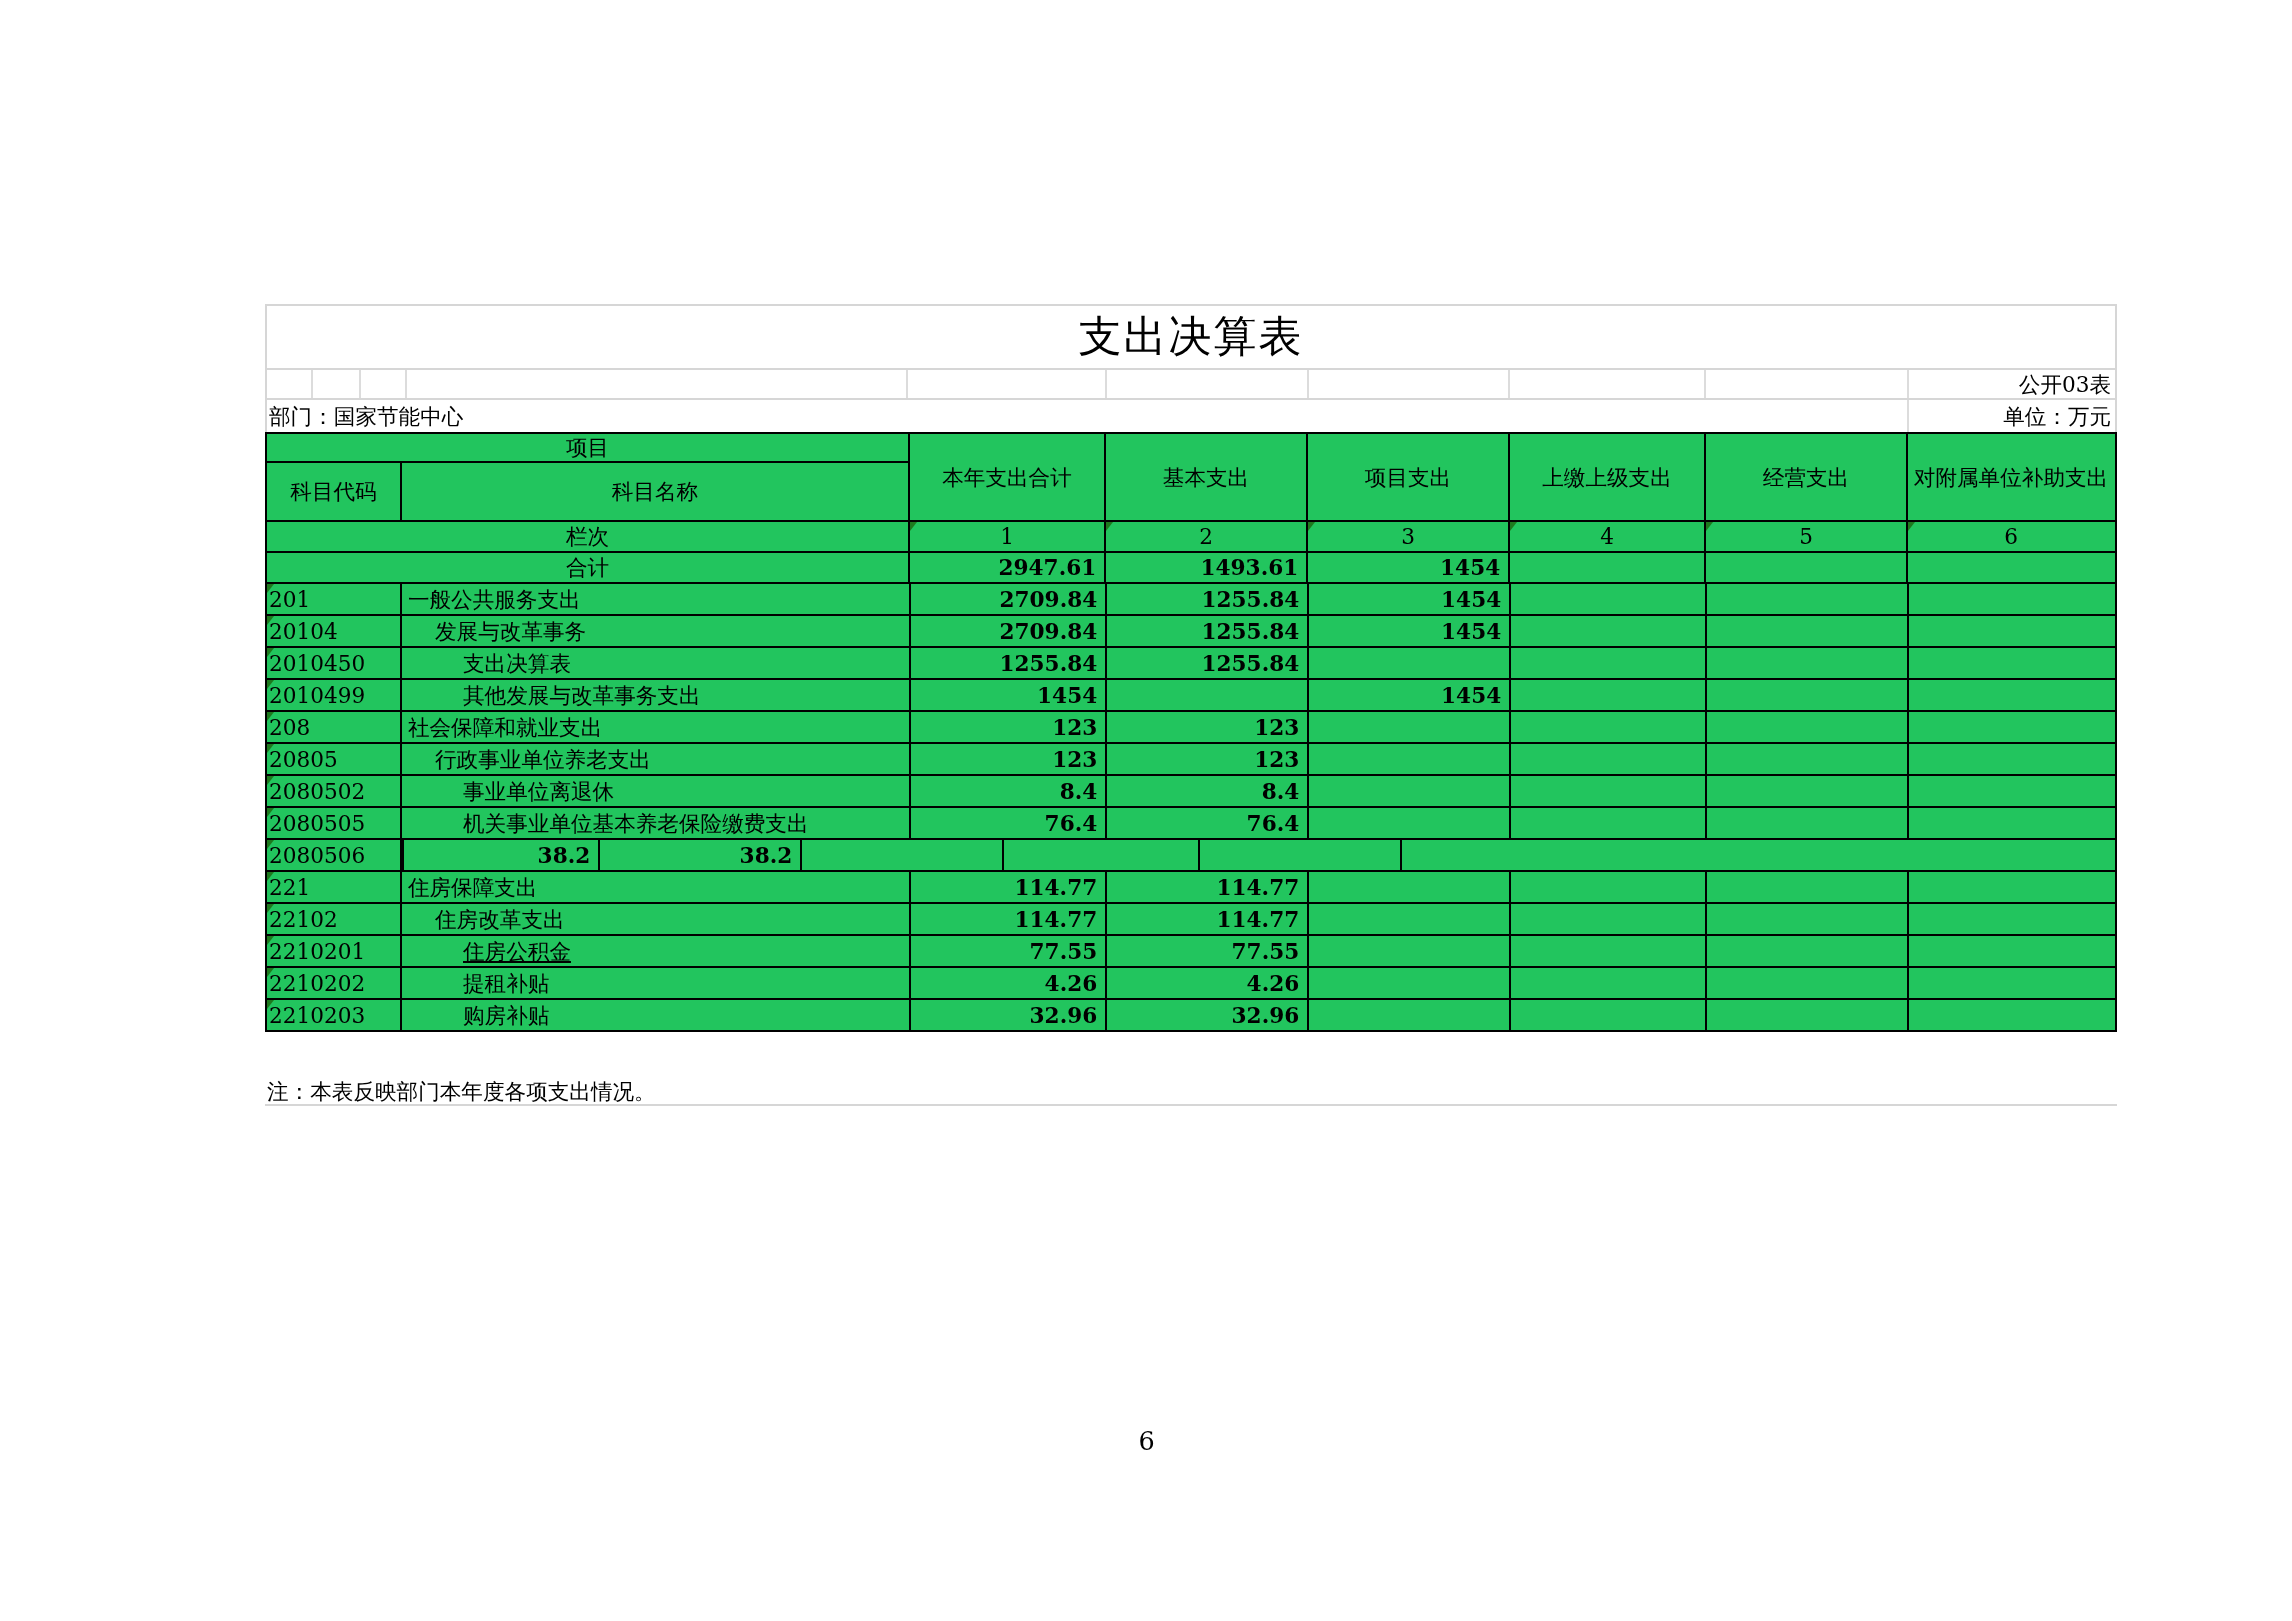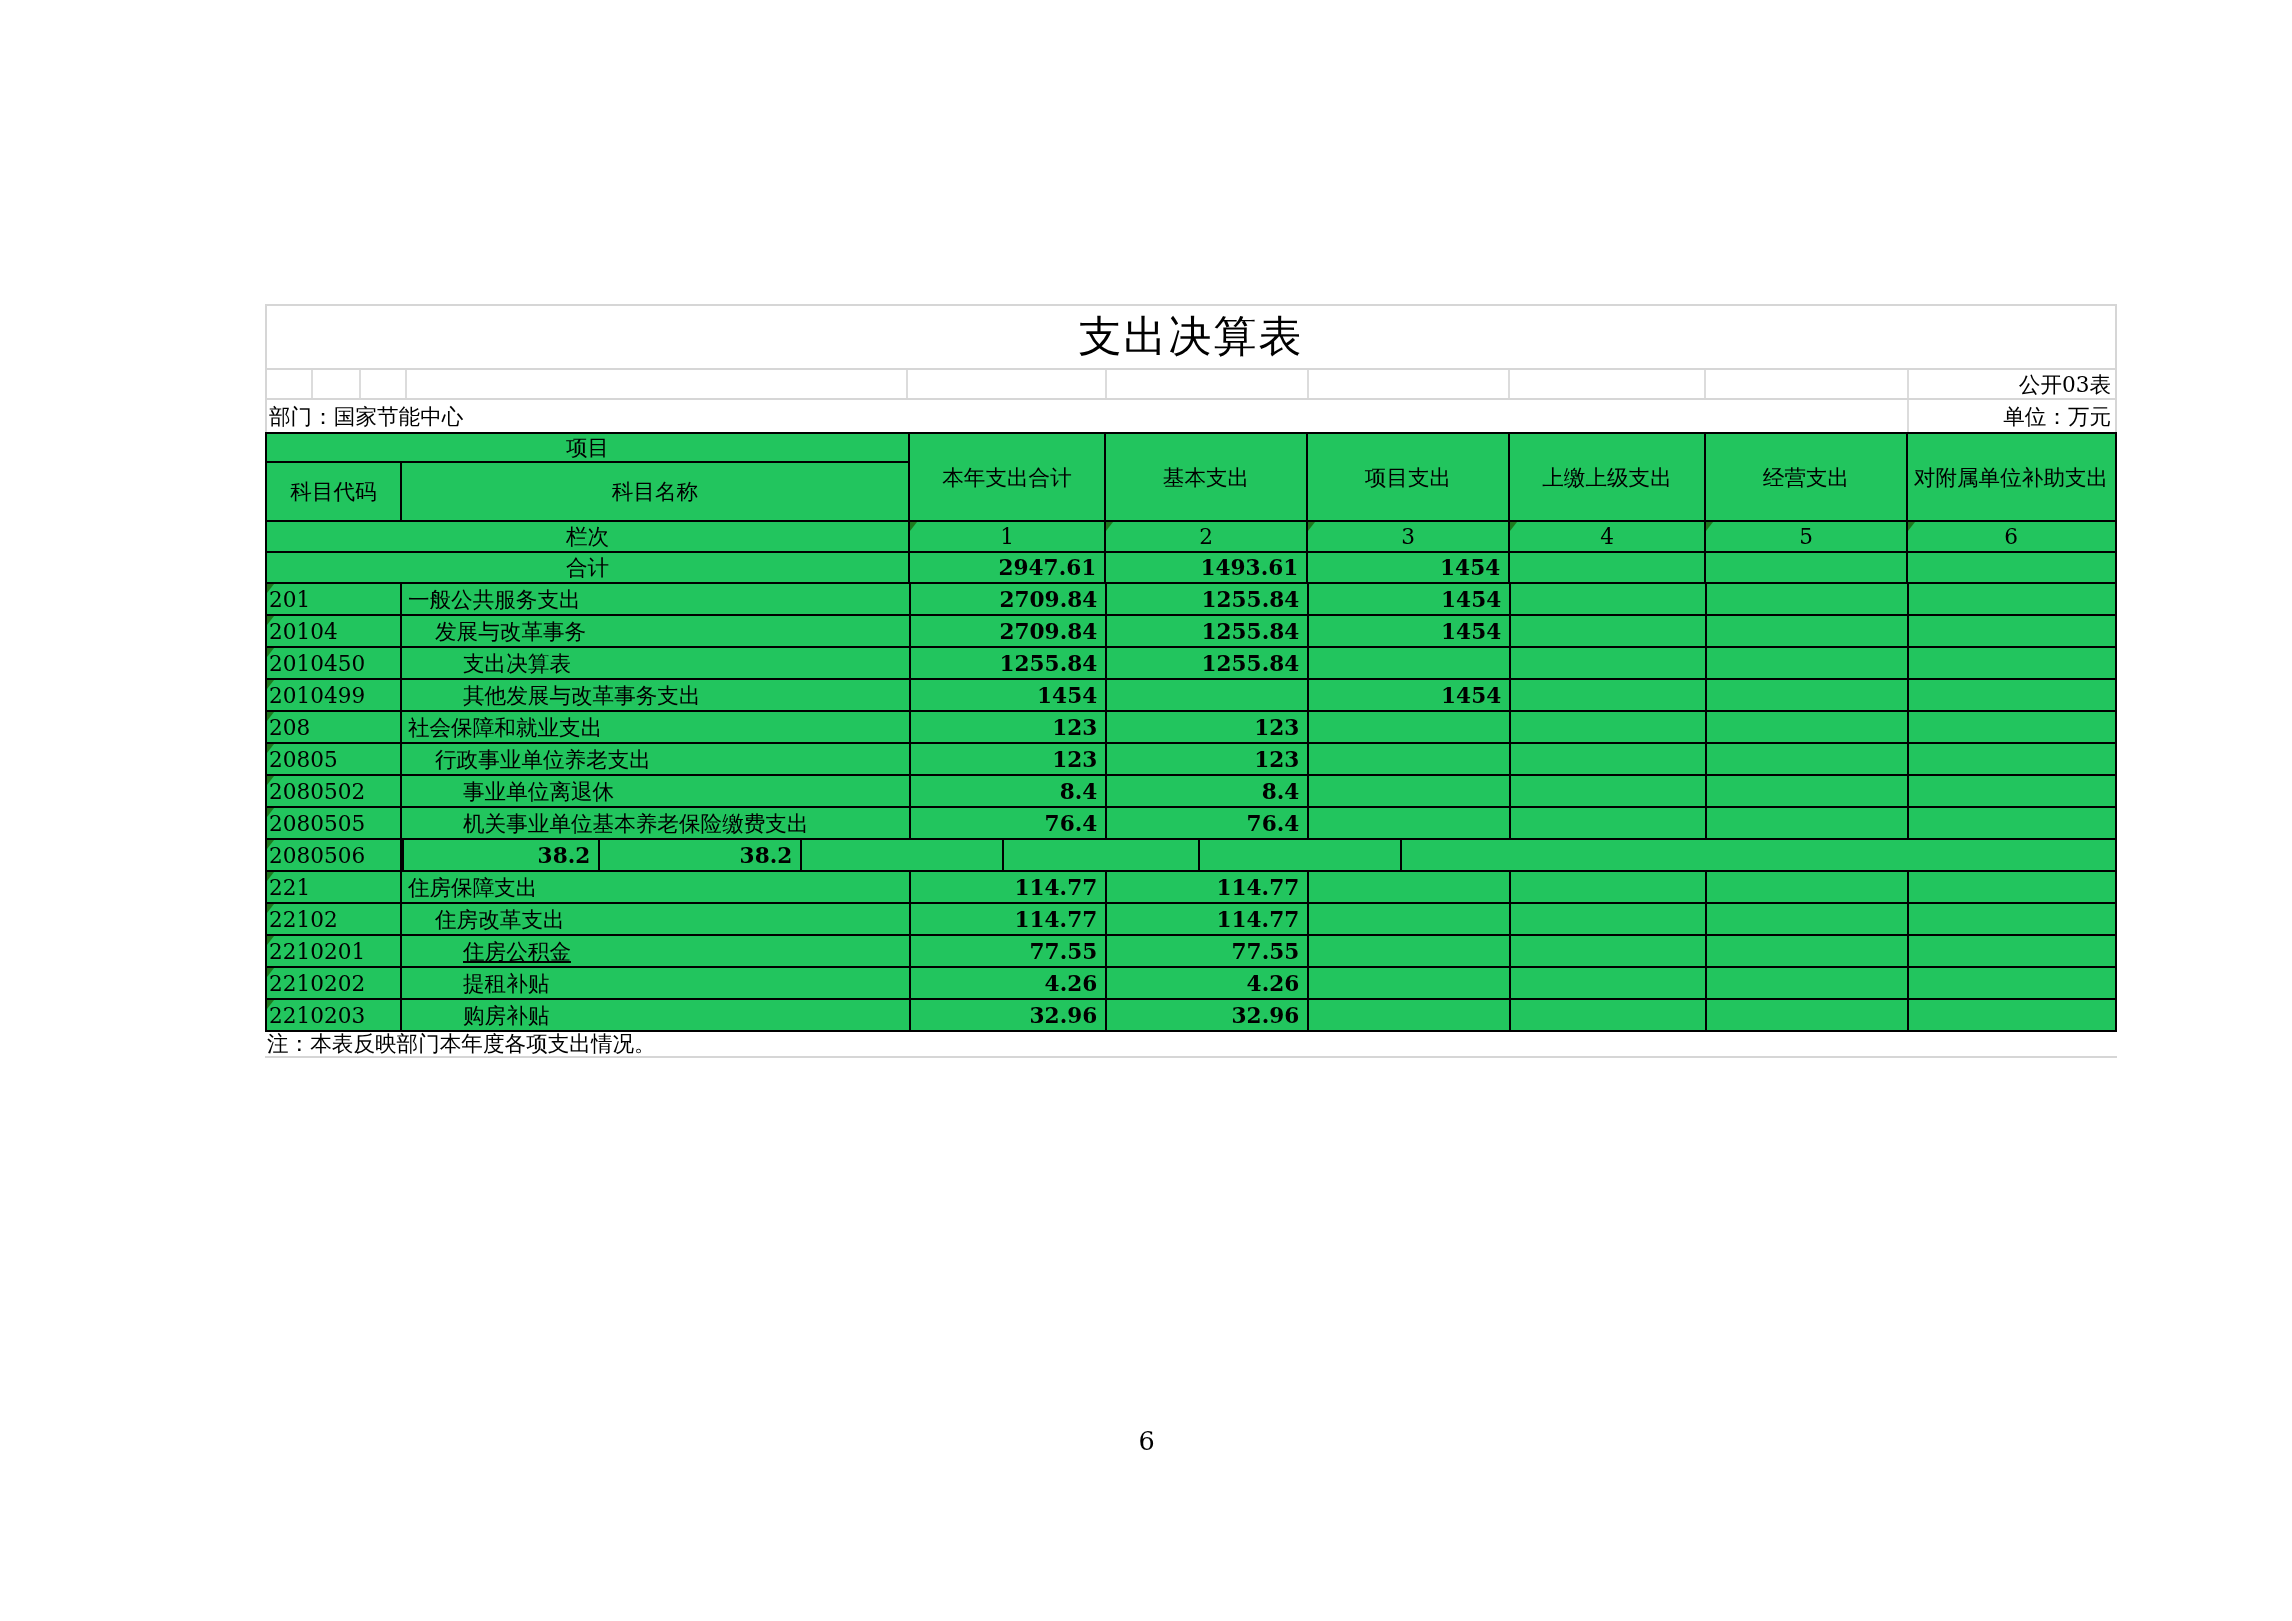--- a/index.html
+++ b/index.html
@@ -52,21 +52,21 @@
   .vcell.num { font-weight:bold; }
   .vcell.ctr { justify-content:center; padding-right:0; font-weight:normal; }
   .codecell { box-sizing:border-box; width:135px; border-right:2.9px solid #000; position:relative;
               display:flex; align-items:center; padding-left:2px; font-size:21.6px; }
   .namecell { box-sizing:border-box; flex:1; display:flex; align-items:center; font-size:21.6px; }
 
   .tri { position:absolute; top:0; left:0; width:0; height:0;
          border-left:7.8px solid #1e7a1e; border-bottom:9.8px solid transparent; }
 
   .note-row { box-sizing:border-box; height:25.5px; border-bottom:2px solid #d6d6d6;
-              display:flex; align-items:center; font-size:21.6px; padding-left:2px; }
+              display:flex; align-items:center; font-size:21.6px; padding-left:2px;margin-top:48px; }
 
   .page-number { position:absolute; left:0; right:0; top:1426px; text-align:center; font-size:25.5px; }
 </style>
 </head>
 <body>
 
 <div class="sheet">
 
   <div class="title-row">
     <span class="t">支出决算表</span>

